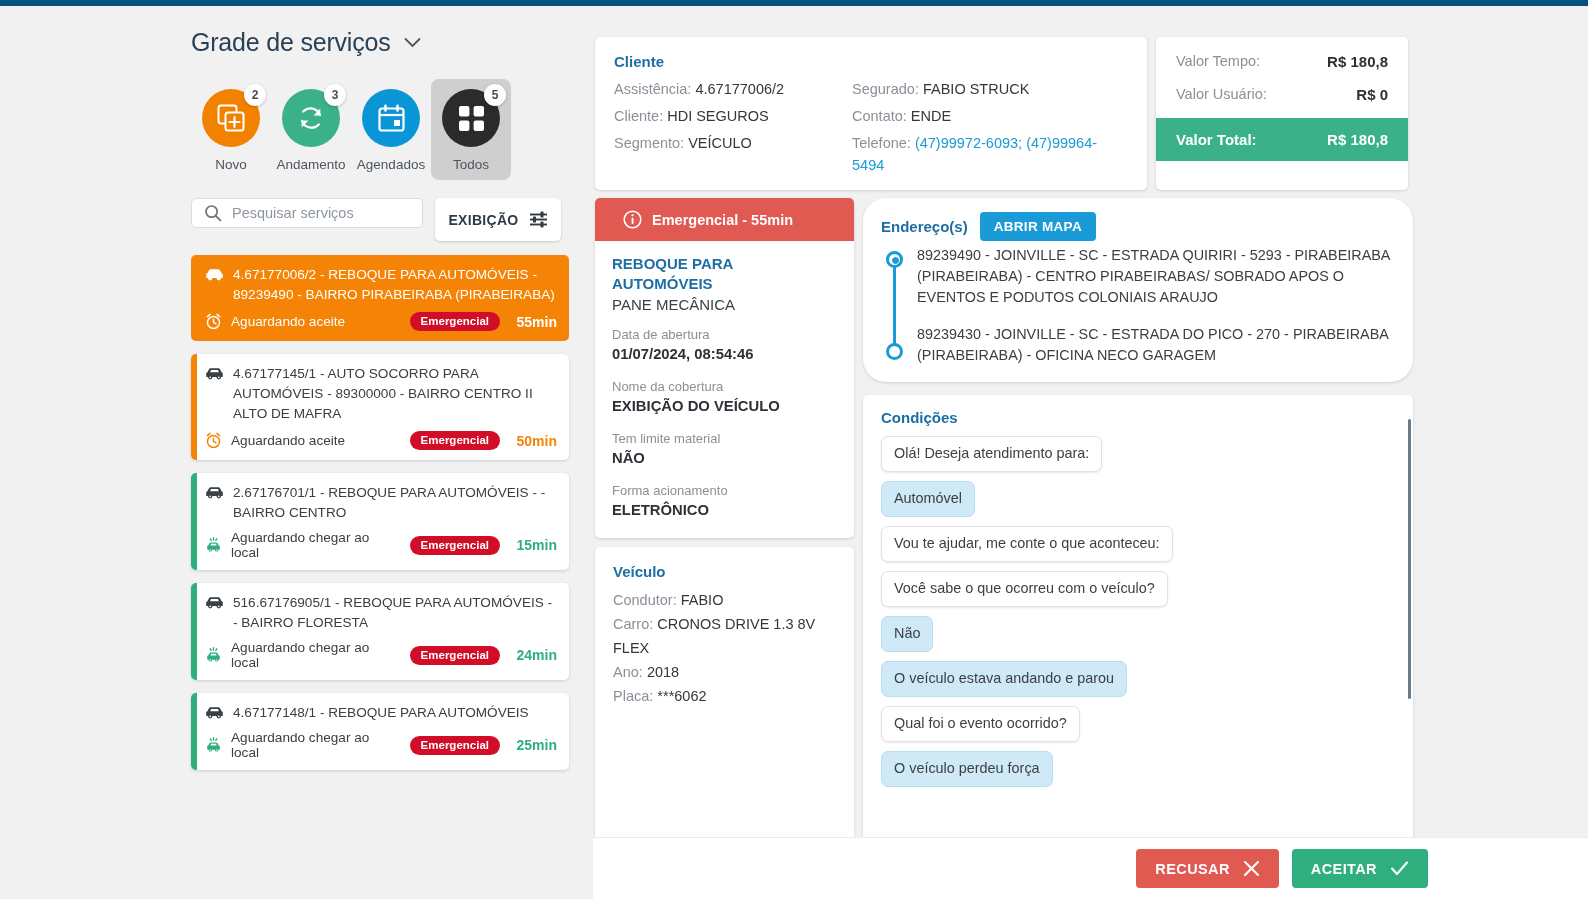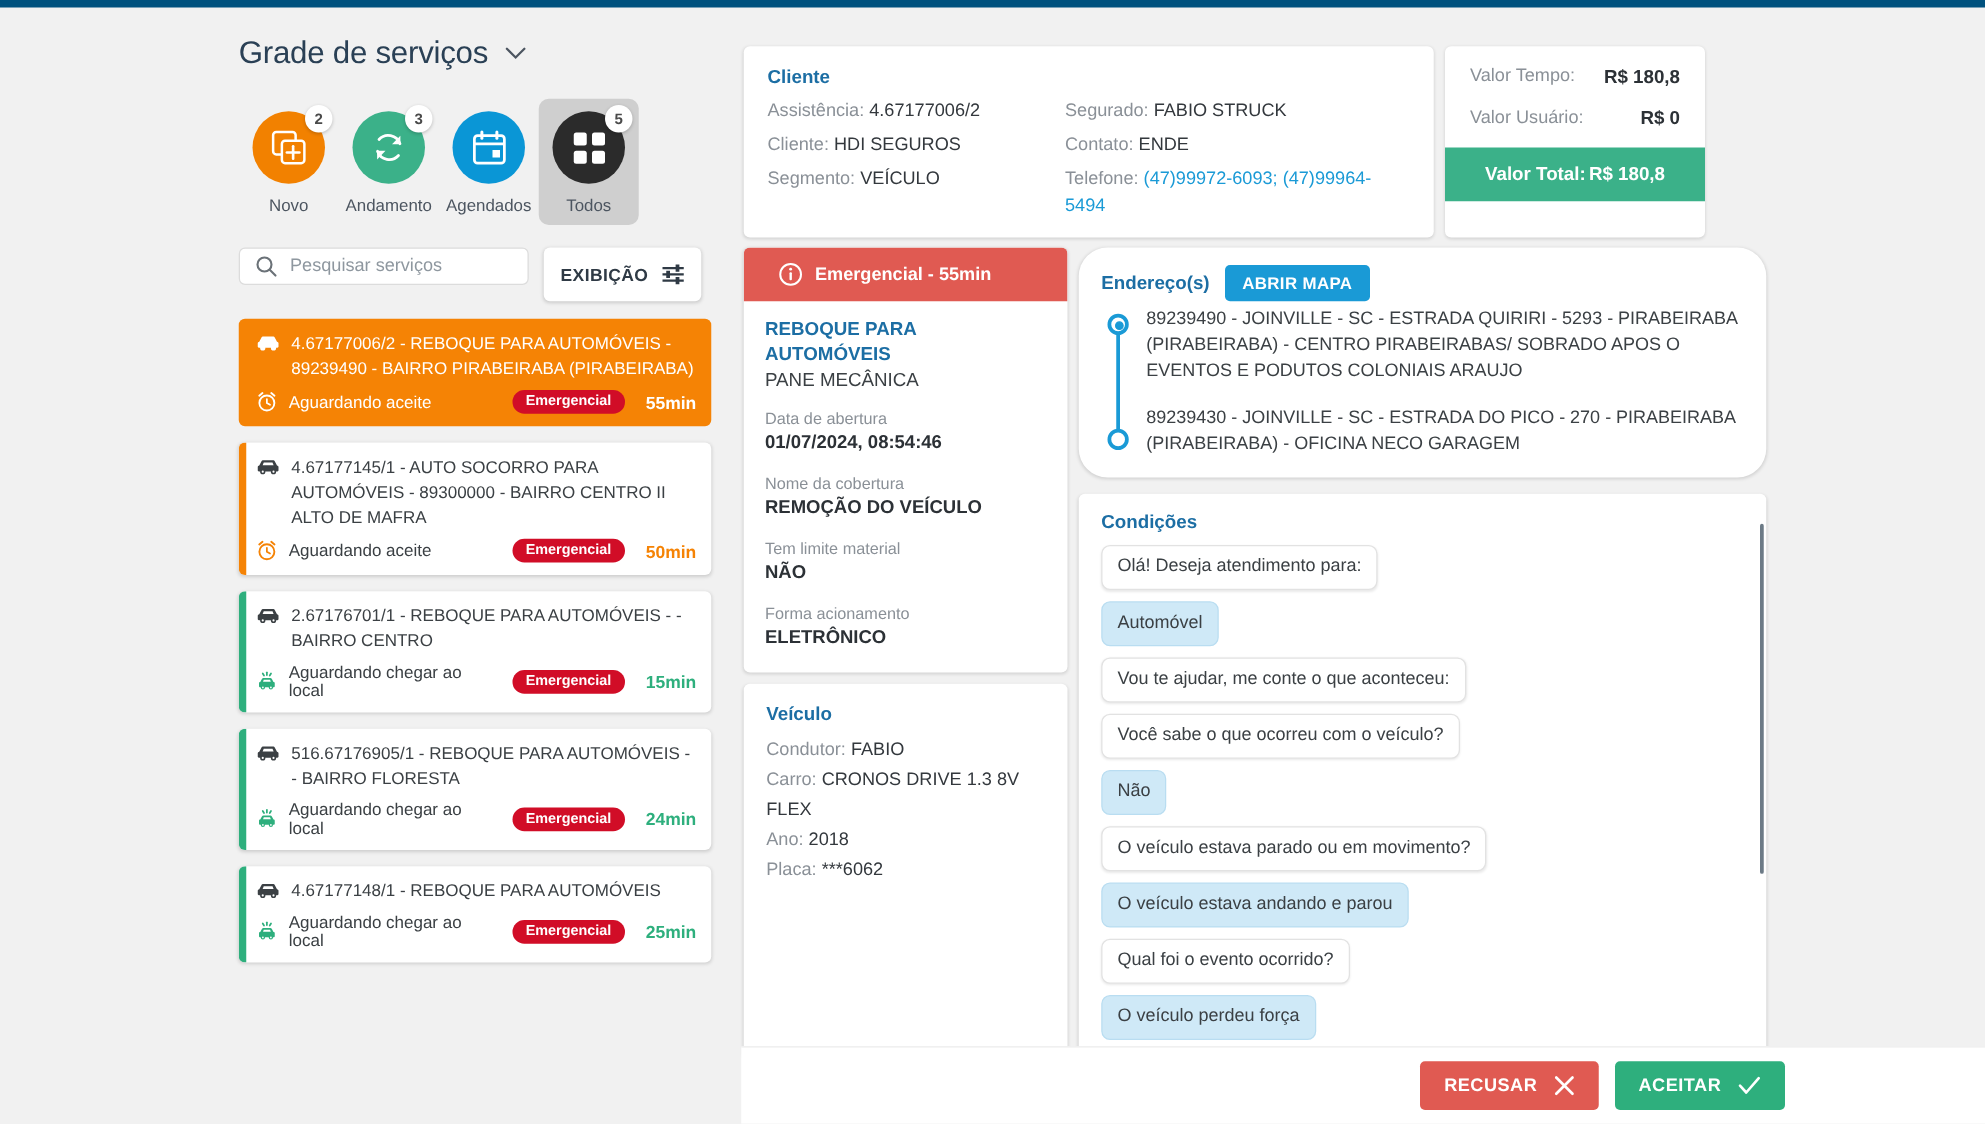--- a/index.html
+++ b/index.html
@@ -93,26 +93,26 @@
   .toprow { display: flex; gap: 9px; padding: 31px 0 0 2px; }
   .card { background: #fff; border-radius: 5px; box-shadow: 0 1px 3px rgba(0,0,0,.14); }
   .cliente-card { width: 552px; padding: 16px 20px 14px 19px; }
   .sec-title { color: #1c6ea4; font-weight: 700; font-size: 15px; margin-bottom: 8px; }
   .kv-grid { display: grid; grid-template-columns: 238px 1fr; row-gap: 5px; }
   .kv { font-size: 14.5px; line-height: 22px; }
   .kv .k { color: #8a9097; }
   .kv .v { color: #33383d; }
   .kv .v.link { color: #1a9ad6; }
 
-  .valor-card { width: 208px; overflow: hidden; }
+  .valor-card { width: 252px; overflow: hidden; }
   .valor-row { display: flex; justify-content: space-between; padding: 10px 20px 6px; }
   .valor-row:first-child { padding-top: 16px; }
   .valor-k { font-size: 14.5px; color: #8a9097; }
   .valor-v { font-size: 15px; font-weight: 700; color: #2c3136; }
-  .valor-total { background: #3bb189; padding: 13px 32px; display: flex; justify-content: space-between; margin-top: 9px; }
+  .valor-total { background: #3bb189; padding: 13px 20px; display: flex; justify-content: space-between; margin-top: 9px; }
   .valor-total .valor-k, .valor-total .valor-v { color: #fff; font-weight: 700; font-size: 15px; }
 
   .midrow { display: flex; gap: 9px; padding: 8px 0 0 2px; align-items: flex-start; }
 
   
   .col-a { width: 259px; }
   .emerg-card { background: #fff; border-radius: 5px; box-shadow: 0 1px 3px rgba(0,0,0,.14); overflow: hidden; }
   .emerg-head {
     background: #e05a52; color: #fff; font-weight: 700; font-size: 14.5px;
     padding: 12px 28px; display: flex; align-items: center; gap: 10px;
@@ -486,21 +486,21 @@
           <div class="emerg-body">
             <div class="emerg-svc">REBOQUE PARA AUTOMÓVEIS</div>
             <div class="emerg-sub">PANE MECÂNICA</div>
             <div id="emerg-fields">
                 <div class="fld">
                   <div class="lbl">Data de abertura</div>
                   <div class="val">01/07/2024, 08:54:46</div>
                 </div>
                 <div class="fld">
                   <div class="lbl">Nome da cobertura</div>
-                  <div class="val">REMOÇÃO DO VEÍCULO</div>
+                  <div class="val">EXIBIÇÃO DO VEÍCULO</div>
                 </div>
                 <div class="fld">
                   <div class="lbl">Tem limite material</div>
                   <div class="val">NÃO</div>
                 </div>
                 <div class="fld">
                   <div class="lbl">Forma acionamento</div>
                   <div class="val">ELETRÔNICO</div>
                 </div>
               </div>
@@ -538,21 +538,20 @@
         </div>
 
         <div class="card cond-card">
           <div class="cond-title">Condições</div>
           <div class="bubbles" id="bubbles">
               <div class="bub q">Olá! Deseja atendimento para:</div>
               <div class="bub a">Automóvel</div>
               <div class="bub q">Vou te ajudar, me conte o que aconteceu:</div>
               <div class="bub q">Você sabe o que ocorreu com o veículo?</div>
               <div class="bub a">Não</div>
-              <div class="bub q">O veículo estava parado ou em movimento?</div>
               <div class="bub a">O veículo estava andando e parou</div>
               <div class="bub q">Qual foi o evento ocorrido?</div>
               <div class="bub a">O veículo perdeu força</div>
             </div>
           <div class="cond-scroll"></div>
         </div>
       </div>
     </div>
 
     <div class="footer">

